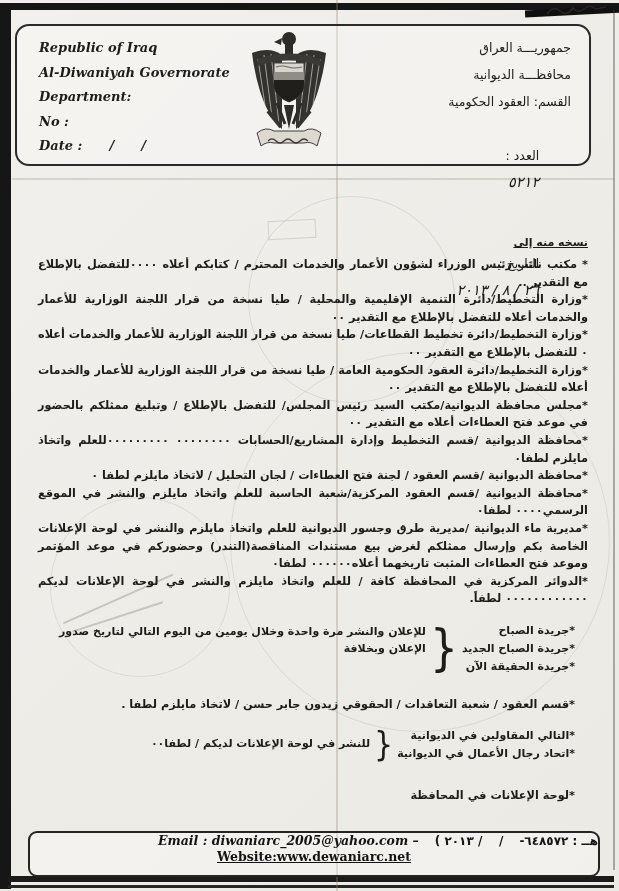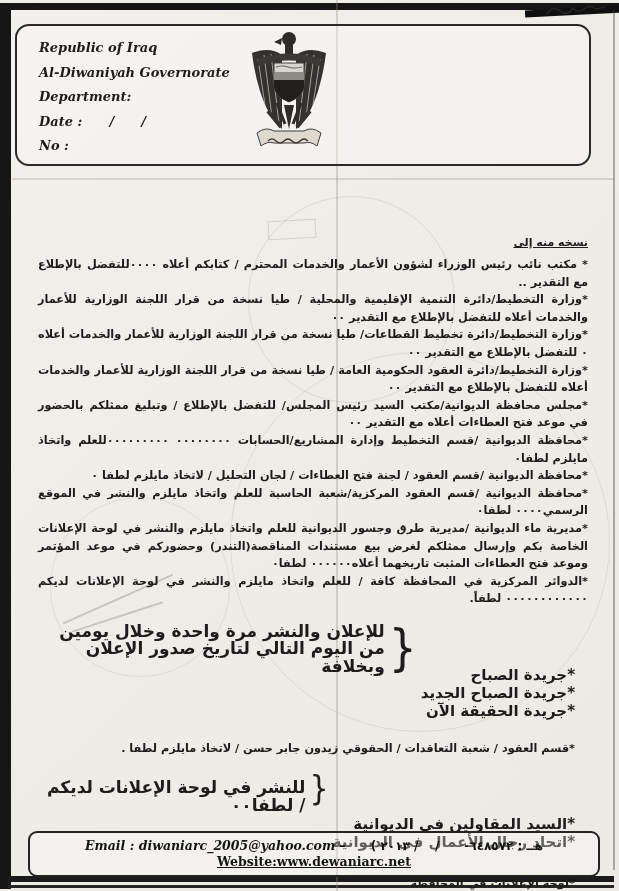--- a/index.html
+++ b/index.html
@@ -37,34 +37,34 @@
   .h-left .line{line-height:24.5px;white-space:pre;}
   .h-emblem{position:absolute;left:229px;top:3px;width:86px;height:132px;}
   .h-right{position:absolute;right:18px;top:8px;direction:rtl;text-align:right;font-size:12.5px;color:#22201e;}
   .h-right .line{line-height:27px;white-space:pre;}
   .hand{font-size:14.5px;font-style:italic;letter-spacing:1px;}
   
   .doc-body{position:absolute;right:31px;left:38px;top:236px;direction:rtl;font-weight:bold;color:#1d1c1a;}
   .heading{font-size:11px;text-decoration:underline;margin-bottom:7px;}
   .dist-line{font-size:11.3px;line-height:17.6px;text-align:justify;}
   .group{display:flex;align-items:flex-start;margin:14px 13px 0 0;}
-  .group .names{font-size:15px;line-height:18px;white-space:nowrap;margin-top:44px;}
+  .group .names{font-size:11px;line-height:18px;white-space:nowrap;}
   .brace{font-weight:normal;color:#1e1d1b;margin:0 4px;}
   .brace-3{font-size:44px;line-height:52px;transform:scaleY(1.12);}
   .brace-2{font-size:30px;line-height:36px;transform:scaleY(1.15);}
-  .note{font-size:17px;line-height:17.5px;padding-top:1px;}
+  .note{font-size:11px;line-height:17.5px;padding-top:1px;}
   .single{font-size:11.3px;line-height:17.6px;margin:18px 13px 0 0;}
   .mt20{margin-top:20px;}.mt22{margin-top:24px;}
   
   .footer-box{
     position:absolute;left:28px;width:568px;top:831px;height:42px;
     border:2px solid #242424;border-radius:9px;background:rgba(255,255,255,.3);
     text-align:center;font-weight:bold;color:#141414;
   }
-  .f1{margin-top:5px;font-size:12px;display:flex;justify-content:center;align-items:baseline;gap:25px;}
+  .f1{font-size:12px;display:flex;justify-content:flex-end;align-items:baseline;gap:16px;}
   .f-email{font-family:"DejaVu Serif",serif;font-style:italic;font-size:12.5px;}
   .f-date{white-space:pre;}
   .f-phone{direction:rtl;}
   .f2{font-size:12.5px;font-family:"DejaVu Serif",serif;text-decoration:underline;margin-top:1px;}
 </style>
 </head>
 <body>
 
 <div class="scan">
 
@@ -84,22 +84,22 @@
   <div class="tinystamp"></div>
   <svg class="scribble" width="70" height="20" viewBox="0 0 70 20">
     <path d="M4,14 q6,-9 13,-3 t13,-3 q5,6 11,1 t12,0 l10,-2" stroke="#2c2a28" stroke-width="1.6" fill="none" opacity=".8"></path>
   </svg>
 
   <div class="letterhead">
     <div class="h-left">
       <div class="line">Republic of Iraq</div>
       <div class="line">Al-Diwaniyah Governorate</div>
       <div class="line">Department:</div>
+      <div class="line">No :</div>
       <div class="line">Date :      /      /</div>
-      <div class="line">No :</div>
     </div>
 
     <svg class="h-emblem" viewBox="0 0 86 132">
 
       <path d="M6,24 Q24,17 36,26 L36,100 Q22,88 14,62 Q8,42 6,24 Z" fill="#34322e"></path>
       <path d="M80,24 Q62,17 50,26 L50,100 Q64,88 72,62 Q78,42 80,24 Z" fill="#34322e"></path>
       <path d="M12,30 L19,76 M18,26 L26,88 M25,25 L33,95" stroke="#c7c4bd" stroke-width="1" fill="none" opacity=".75"></path>
       <path d="M74,30 L67,76 M68,26 L60,88 M61,25 L53,95" stroke="#c7c4bd" stroke-width="1" fill="none" opacity=".75"></path>
 
       <circle cx="43" cy="10" r="7" fill="#2e2c29"></circle>
@@ -114,20 +114,33 @@
       <path d="M28,51 h30 v5 q0,11 -15,17 q-15,-6 -15,-17 z" fill="#211f1c"></path>
 
       <path d="M38,76 l5,24 5,-24 z" fill="#2e2c29"></path>
       <path d="M31,74 l8,21 M55,74 l-8,21" stroke="#2e2c29" stroke-width="3"></path>
       <path d="M22,82 l13,16 M64,82 l-13,16" stroke="#35332f" stroke-width="4"></path>
 
       <path d="M11,104 q9,-7 17,-2 h30 q8,-5 17,2 l-4,13 q-6,-5 -13,-3 h-30 q-7,-2 -13,3 z" fill="#ddd9d1" stroke="#403e3a" stroke-width="1"></path>
       <path d="M22,112 q4,-4 8,0 t8,0 t8,0 t8,0 t8,0" stroke="#3a3834" stroke-width="1.2" fill="none"></path>
     </svg>
 
+    <div class="h-right">
+      <div class="line">جمهوريـــة العراق</div>
+      <div class="line">محافظـــة الديوانية</div>
+      <div class="line">القسم: العقود الحكومية</div>
+      <div class="line">
+        <span>العدد :</span>
+        <span class="hand">٥٢١٢</span>
+      </div>
+      <div class="line">
+        <span>التاريخ :</span>
+        <span class="hand">٢٦ / ٨ / ٢٠١٣</span>
+      </div>
+    </div>
   </div>
 
   <div class="doc-body">
     <div class="heading">نسخه منه إلى</div>
 
     <div class="dist-line">* مكتب نائب رئيس الوزراء لشؤون الأعمار والخدمات المحترم / كتابكم أعلاه ٠٠٠٠للتفضل بالإطلاع مع التقدير ..</div>
     <div class="dist-line">*وزارة التخطيط/دائرة التنمية الإقليمية والمحلية / طيا نسخة من قرار اللجنة الوزارية للأعمار والخدمات أعلاه للتفضل بالإطلاع مع التقدير ٠٠</div>
     <div class="dist-line">*وزارة التخطيط/دائرة تخطيط القطاعات/ طيا نسخة من قرار اللجنة الوزارية للأعمار والخدمات أعلاه ٠ للتفضل بالإطلاع مع التقدير ٠٠</div>
     <div class="dist-line">*وزارة التخطيط/دائرة العقود الحكومية العامة / طيا نسخة من قرار اللجنة الوزارية للأعمار والخدمات أعلاه للتفضل بالإطلاع مع التقدير ٠٠</div>
     <div class="dist-line">*مجلس محافظة الديوانية/مكتب السيد رئيس المجلس/ للتفضل بالإطلاع / وتبليغ ممثلكم بالحضور في موعد فتح العطاءات أعلاه مع التقدير ٠٠</div>
@@ -146,21 +159,21 @@
       <div class="brace brace-3">{</div>
       <div class="note">
         <div>للإعلان والنشر مرة واحدة وخلال يومين من اليوم التالي لتاريخ صدور الإعلان وبخلافة</div>
       </div>
     </div>
 
     <div class="single mt20">*قسم العقود / شعبة التعاقدات / الحقوقي زيدون جابر حسن / لاتخاذ مايلزم لطفا .</div>
 
     <div class="group">
       <div class="names">
-        <div>*السيد المقاولين في الديوانية</div>
+        <div>*التالي المقاولين في الديوانية</div>
         <div>*اتحاد رجال الأعمال في الديوانية</div>
       </div>
       <div class="brace brace-2">{</div>
       <div class="note" style="padding-top:8px;">للنشر في لوحة الإعلانات لديكم / لطفا٠٠</div>
     </div>
 
     <div class="single mt22">*لوحة الإعلانات في المحافظة</div>
   </div>
 
   <div class="footer-box">

